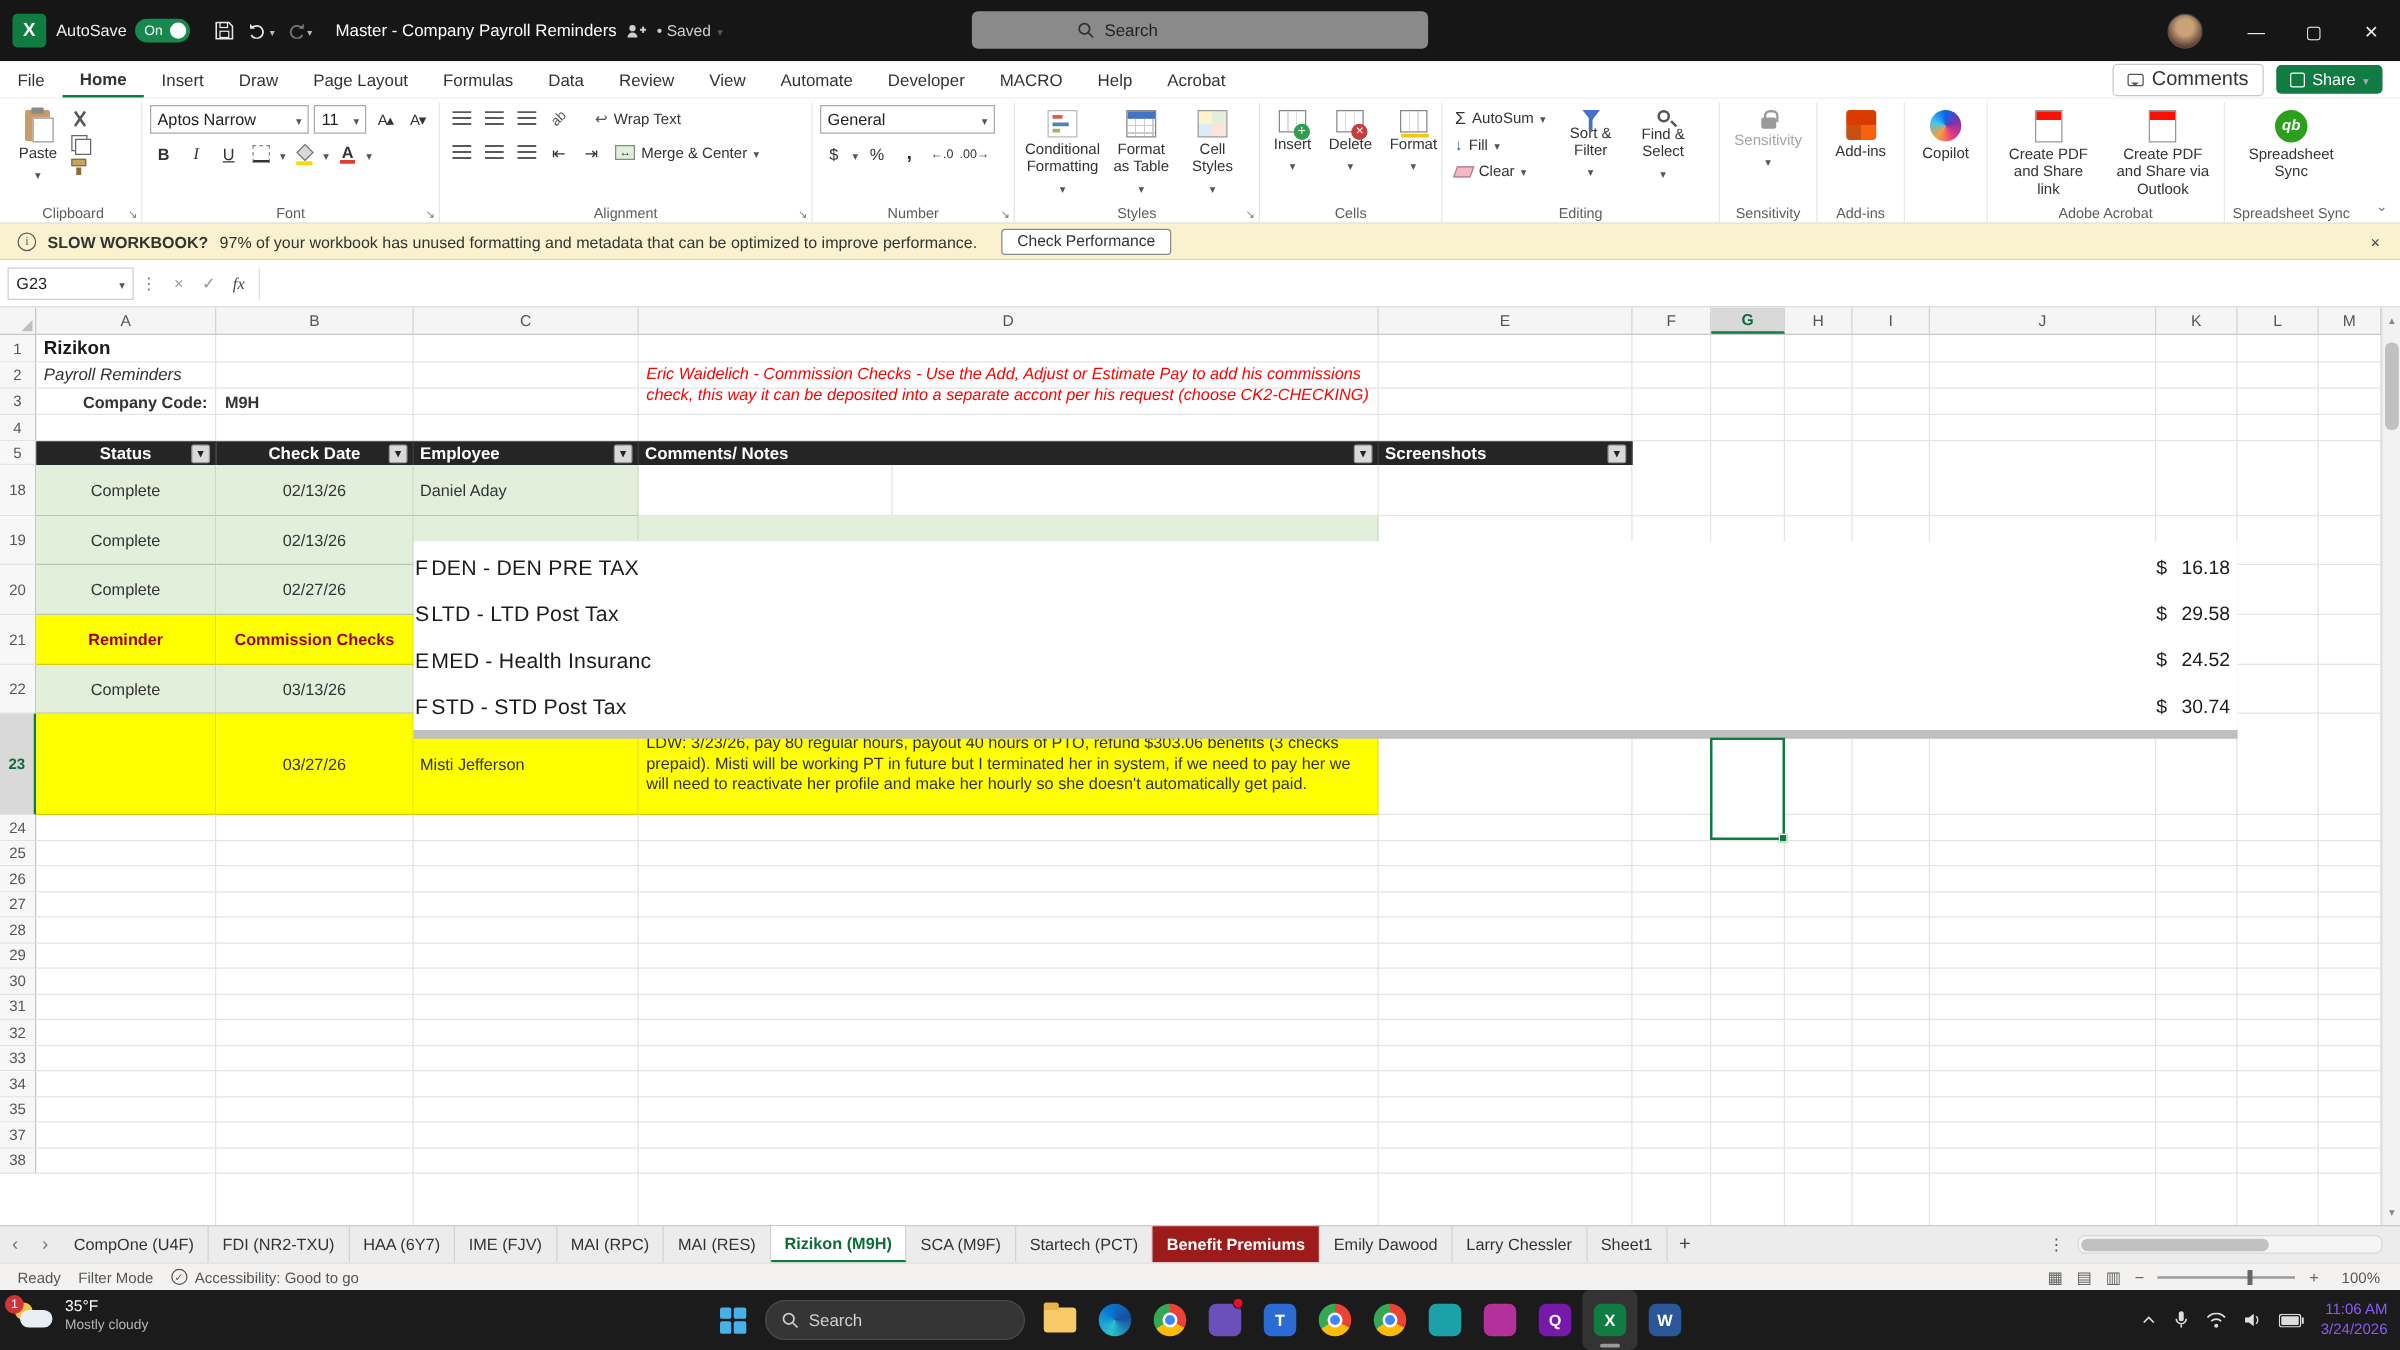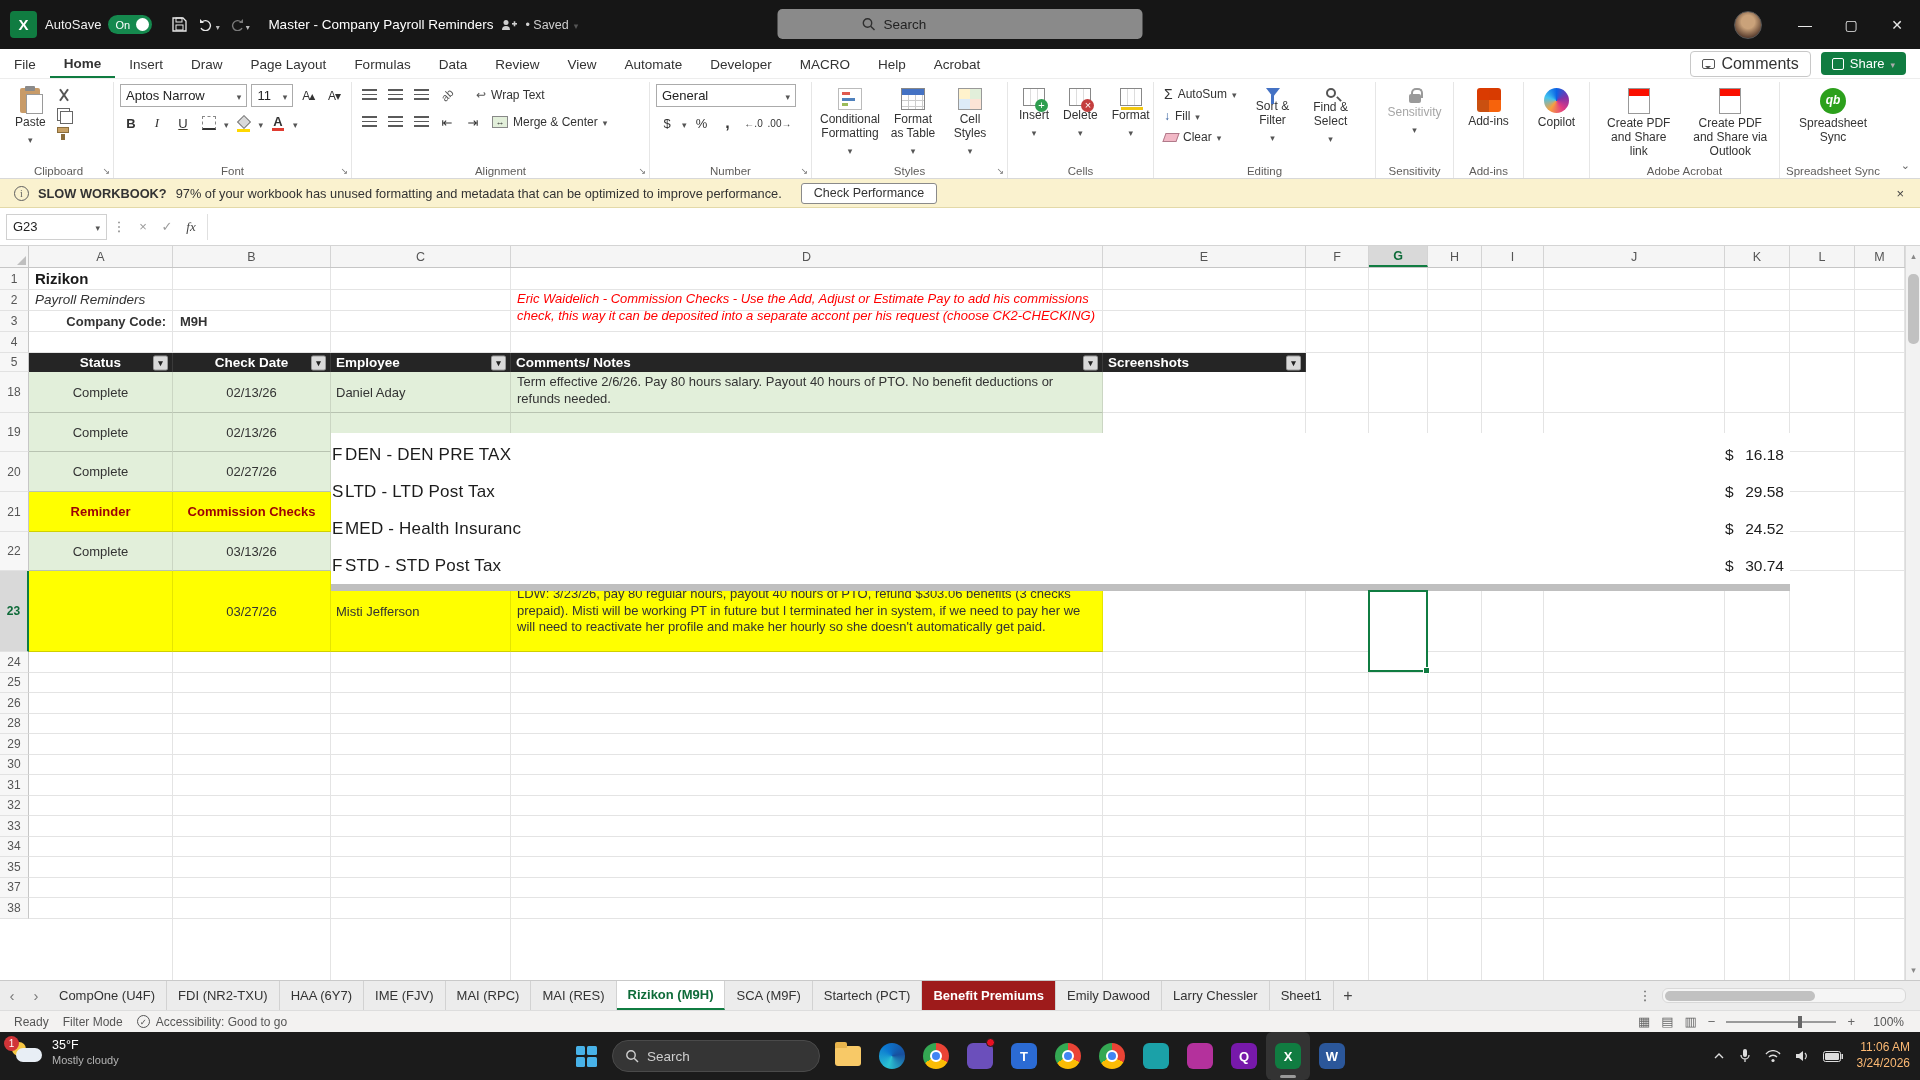--- a/index.html
+++ b/index.html
@@ -234,21 +234,21 @@
   .app .dotbadge{position:absolute;top:6px;right:7px;width:9px;height:9px;border-radius:50%;background:#E81123;border:1.5px solid #1B1B1B;}
   .ic-folder{width:26px;height:20px;background:#F8C967;border-radius:3px;position:relative;}
   .ic-folder::before{content:"";position:absolute;top:-4px;left:0;width:12px;height:6px;background:#E8B44C;border-radius:2px 2px 0 0;}
   .ic-edge{width:26px;height:26px;border-radius:50%;background:conic-gradient(from 200deg,#2BC3D2,#0B78D1,#174F9E,#2BC3D2);}
   .ic-chrome{width:26px;height:26px;border-radius:50%;background:conic-gradient(#EA4335 0 33%,#FBBC05 0 66%,#34A853 0 100%);position:relative;}
   .ic-chrome::after{content:"";position:absolute;inset:7px;border-radius:50%;background:#4285F4;border:2px solid #fff;}
   .sqic{width:26px;height:26px;border-radius:6px;display:flex;align-items:center;justify-content:center;color:#fff;font-weight:bold;font-size:13px;}
   .bg-purple{background:#6B4FBB;} .bg-blue{background:#2B6BD4;} .bg-teal{background:#1BA1A8;} .bg-magenta{background:#B4319C;} .bg-qpurple{background:#7719AA;} .bg-green{background:#107C41;} .bg-word{background:#2B579A;}
   .lt-q::before{content:"Q";} .lt-x::before{content:"X";} .lt-w::before{content:"W";} .lt-t::before{content:"T";}
   .tray{position:absolute;right:10px;top:0;height:48px;display:flex;align-items:center;gap:13px;}
-  .clock{text-align:right;font-size:12px;line-height:1.3;color:#fdba74;}
+  .clock{text-align:right;font-size:12px;line-height:1.3;color:#8b5cf6;}
 </style>
 </head>
 <body>
 
 <div class="titlebar">
   <div class="xl-logo"></div>
   <div class="autosave">
     <span>AutoSave</span>
     <span class="toggle">
         <span>On</span>
@@ -656,21 +656,20 @@
         </div>
       <div class="row-rest"></div>
     </div>
 
 
     <div class="row" style="height:41px">
       <div class="rn">18</div>
       <div class="cell wA green c-center">Complete</div>
       <div class="cell wB green c-center">02/13/26</div>
       <div class="cell wC green c-left">Daniel Aday</div>
-      <div class="cell wD green c-notes">Term effective 2/6/26. Pay 80 hours salary. Payout 40 hours of PTO. No benefit deductions or refunds needed.</div>
       <div class="cell wE whitecell"></div>
       <div class="row-rest" style="border-bottom:1px solid #E4E4E4"></div>
     </div>
 
     <div class="row" style="height:39px">
       <div class="rn">19</div>
       <div class="cell wA green c-center">Complete</div>
       <div class="cell wB green c-center">02/13/26</div>
       <div class="cell wC green c-left"></div>
       <div class="cell wD green c-notes"></div>
@@ -721,20 +720,24 @@
     <div class="row rowline-b empty-row">
         <div class="rn">24</div>
         <div class="row-rest"></div>
       </div>
     <div class="row rowline-b empty-row">
         <div class="rn">25</div>
         <div class="row-rest"></div>
       </div>
     <div class="row rowline-b empty-row">
         <div class="rn">26</div>
+        <div class="row-rest"></div>
+      </div>
+    <div class="row rowline-b empty-row">
+        <div class="rn">27</div>
         <div class="row-rest"></div>
       </div>
     <div class="row rowline-b empty-row">
         <div class="rn">28</div>
         <div class="row-rest"></div>
       </div>
     <div class="row rowline-b empty-row">
         <div class="rn">29</div>
         <div class="row-rest"></div>
       </div>

